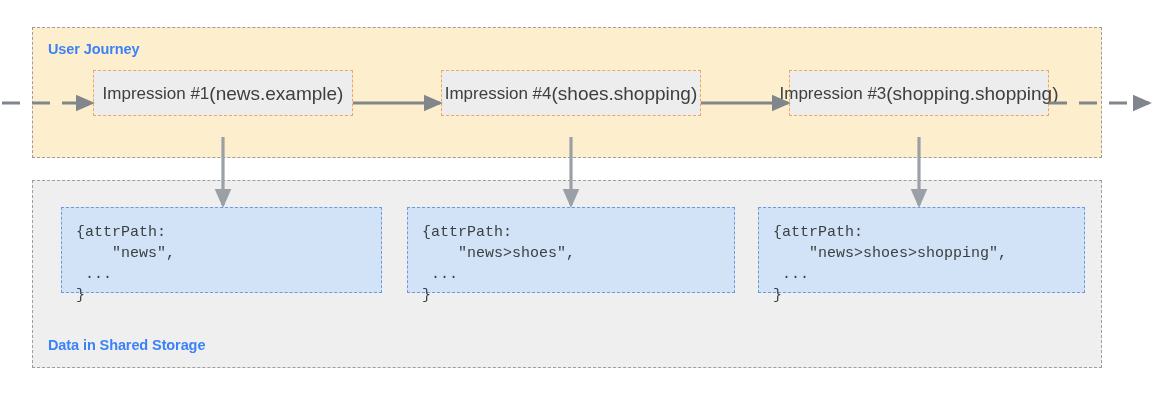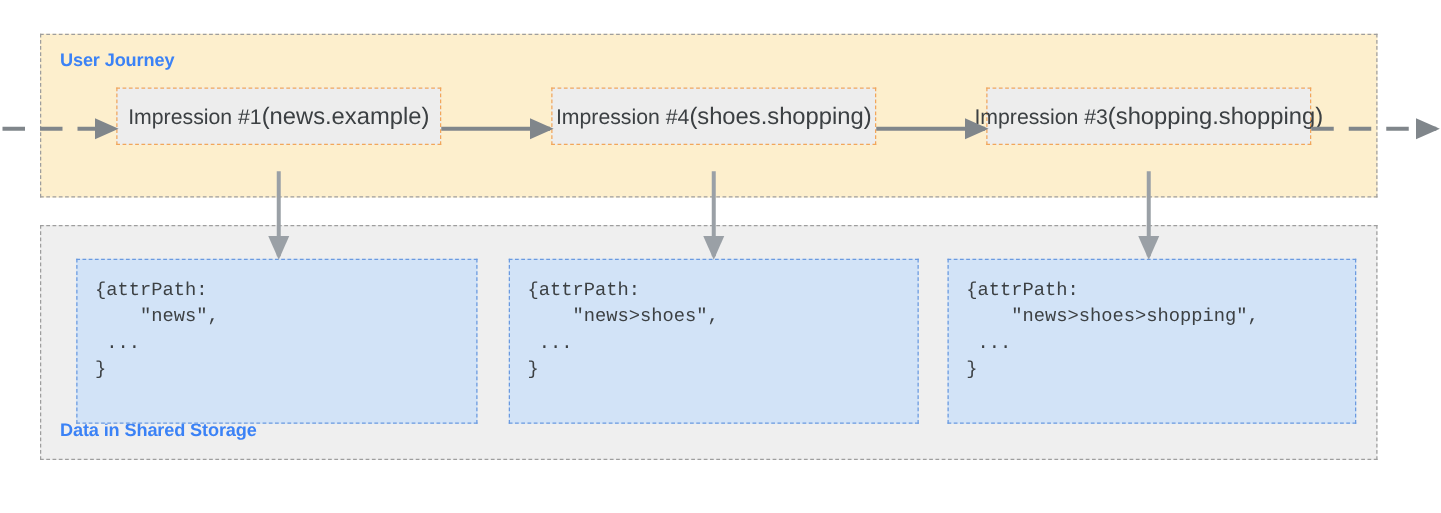--- a/index.html
+++ b/index.html
@@ -83,21 +83,21 @@
     white-space: nowrap;
   }
   #imp-0 { left: 93px;  width: 260px; }
   #imp-1 { left: 441px; width: 260px; }
   #imp-2 { left: 789px; width: 260px; }
 
   
   .data-box {
     position: absolute;
     top: 207px;
-    height: 132px;
+    height: 86px;
     box-sizing: border-box;
     background: #d2e3f7;
     border: 1.5px dashed #6b9ae0;
     padding: 14px 0 0 14px;
   }
   .data-code {
     font-family: "Liberation Mono", "DejaVu Sans Mono", monospace;
     font-size: 15px;
     line-height: 21px;
     color: #3c4043;

